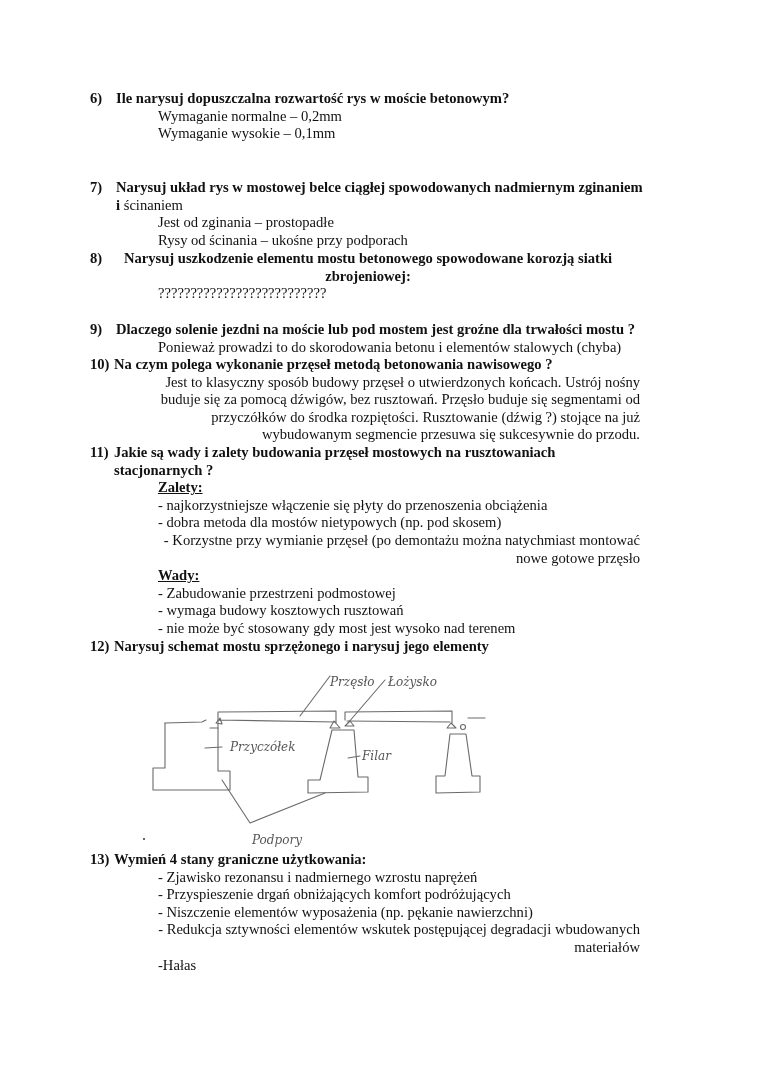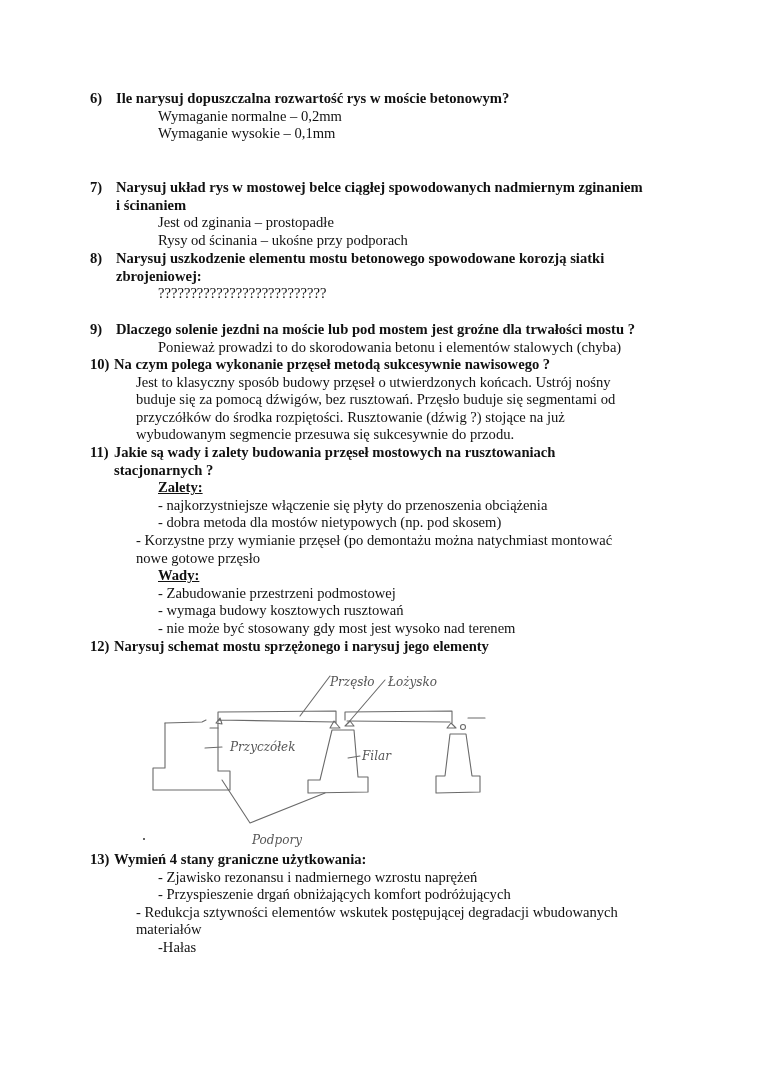--- a/index.html
+++ b/index.html
@@ -42,21 +42,21 @@
     .q-num.wide {
       width: 24px;
       flex: 0 0 24px;
     }
     .q-title { flex: 1; }
     .ans {
       padding-left: 46px;
       font-weight: normal;
     }
     .ans-line { display: block; white-space: nowrap; margin-left: 22px; }
-    .ans-para { display: block; }
+    .ans-para { display: block; text-align: right; }
     .u { text-decoration: underline; font-weight: bold; }
     .sketch {
       position: absolute;
       left: 150px;
       top: 668px;
       width: 360px;
       height: 190px;
     }
     .sketch svg { width: 100%; height: 100%; }
     .hw {
@@ -96,53 +96,53 @@
       <span class="ans-line">Wymaganie normalne – 0,2mm</span>
       <span class="ans-line">Wymaganie wysokie – 0,1mm</span>
     </div>
   </div>
 
   <div class="q" style="top:179px;">
     <div class="q-head">
       <span class="q-num">7)</span>
       <span class="q-title">Narysuj układ rys w mostowej belce ciągłej spowodowanych nadmiernym zginaniem</span>
     </div>
-    <div style="padding-left:26px;font-weight:bold;">
+    <div style="padding-left:26px;">
       <b>i</b><span> ścinaniem</span>
     </div>
     <div class="ans">
       <span class="ans-line">Jest od zginania – prostopadłe</span>
       <span class="ans-line">Rysy od ścinania – ukośne przy podporach</span>
     </div>
   </div>
 
   <div class="q" style="top:250px;">
     <div class="q-head">
       <span class="q-num">8)</span>
-      <span class="q-title" style="padding-right:60px;">Narysuj uszkodzenie elementu mostu betonowego spowodowane korozją siatki zbrojeniowej:</span>
+      <span class="q-title" style="padding-right:60px;text-align:center;">Narysuj uszkodzenie elementu mostu betonowego spowodowane korozją siatki zbrojeniowej:</span>
     </div>
     <div class="ans">
       <span class="ans-line">??????????????????????????</span>
     </div>
   </div>
 
   <div class="q" style="top:321px;">
     <div class="q-head">
       <span class="q-num">9)</span>
       <span class="q-title">Dlaczego solenie jezdni na moście lub pod mostem jest groźne dla trwałości mostu ?</span>
     </div>
     <div class="ans">
       <span class="ans-line">Ponieważ prowadzi to do skorodowania betonu i elementów stalowych (chyba)</span>
     </div>
   </div>
 
   <div class="q" style="top:356px;">
     <div class="q-head">
       <span class="q-num wide">10)</span>
-      <span class="q-title">Na czym polega wykonanie przęseł metodą sukcesywnie nawisowego ?</span>
+      <span class="q-title">Na czym polega wykonanie przęseł metodą betonowania nawisowego ?</span>
     </div>
     <div class="ans" style="padding-right:40px;">
       <span class="ans-para">Jest to klasyczny sposób budowy przęseł o utwierdzonych końcach. Ustrój nośny buduje się za pomocą dźwigów, bez rusztowań. Przęsło buduje się segmentami od przyczółków do środka rozpiętości. Rusztowanie (dźwig ?) stojące na już wybudowanym segmencie przesuwa się sukcesywnie do przodu.</span>
     </div>
   </div>
 
   <div class="q" style="top:444px;">
     <div class="q-head">
       <span class="q-num wide">11)</span>
       <span class="q-title" style="padding-right:90px;">Jakie są wady i zalety budowania przęseł mostowych na rusztowaniach stacjonarnych ?</span>
@@ -203,18 +203,19 @@
   <div class="dot"></div>
 
   <div class="q" style="top:851px;">
     <div class="q-head">
       <span class="q-num wide">13)</span>
       <span class="q-title">Wymień 4 stany graniczne użytkowania:</span>
     </div>
     <div class="ans" style="padding-right:40px;">
       <span class="ans-line">- Zjawisko rezonansu i nadmiernego wzrostu naprężeń</span>
       <span class="ans-line">- Przyspieszenie drgań obniżających komfort podróżujących</span>
+      <span class="ans-line">- Niszczenie elementów wyposażenia (np. pękanie nawierzchni)</span>
       <span class="ans-para">- Redukcja sztywności elementów wskutek postępującej degradacji wbudowanych materiałów</span>
       <span class="ans-line">-Hałas</span>
     </div>
   </div>
 
 </div>
 
 </body></html>

